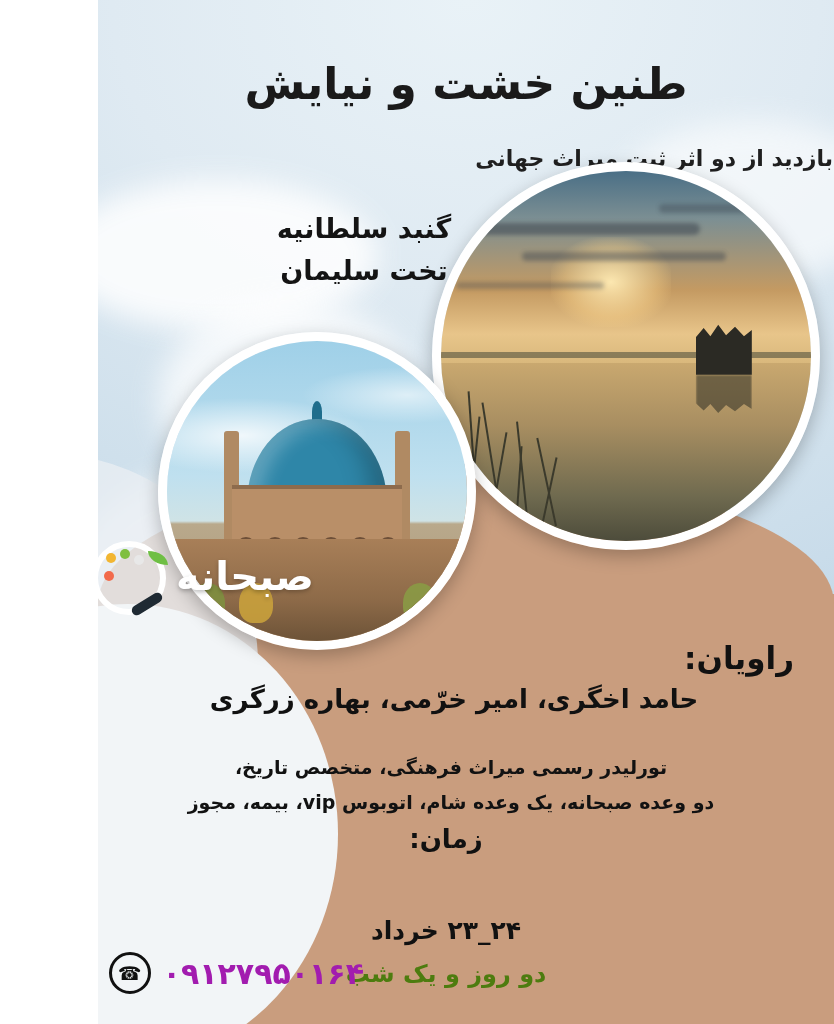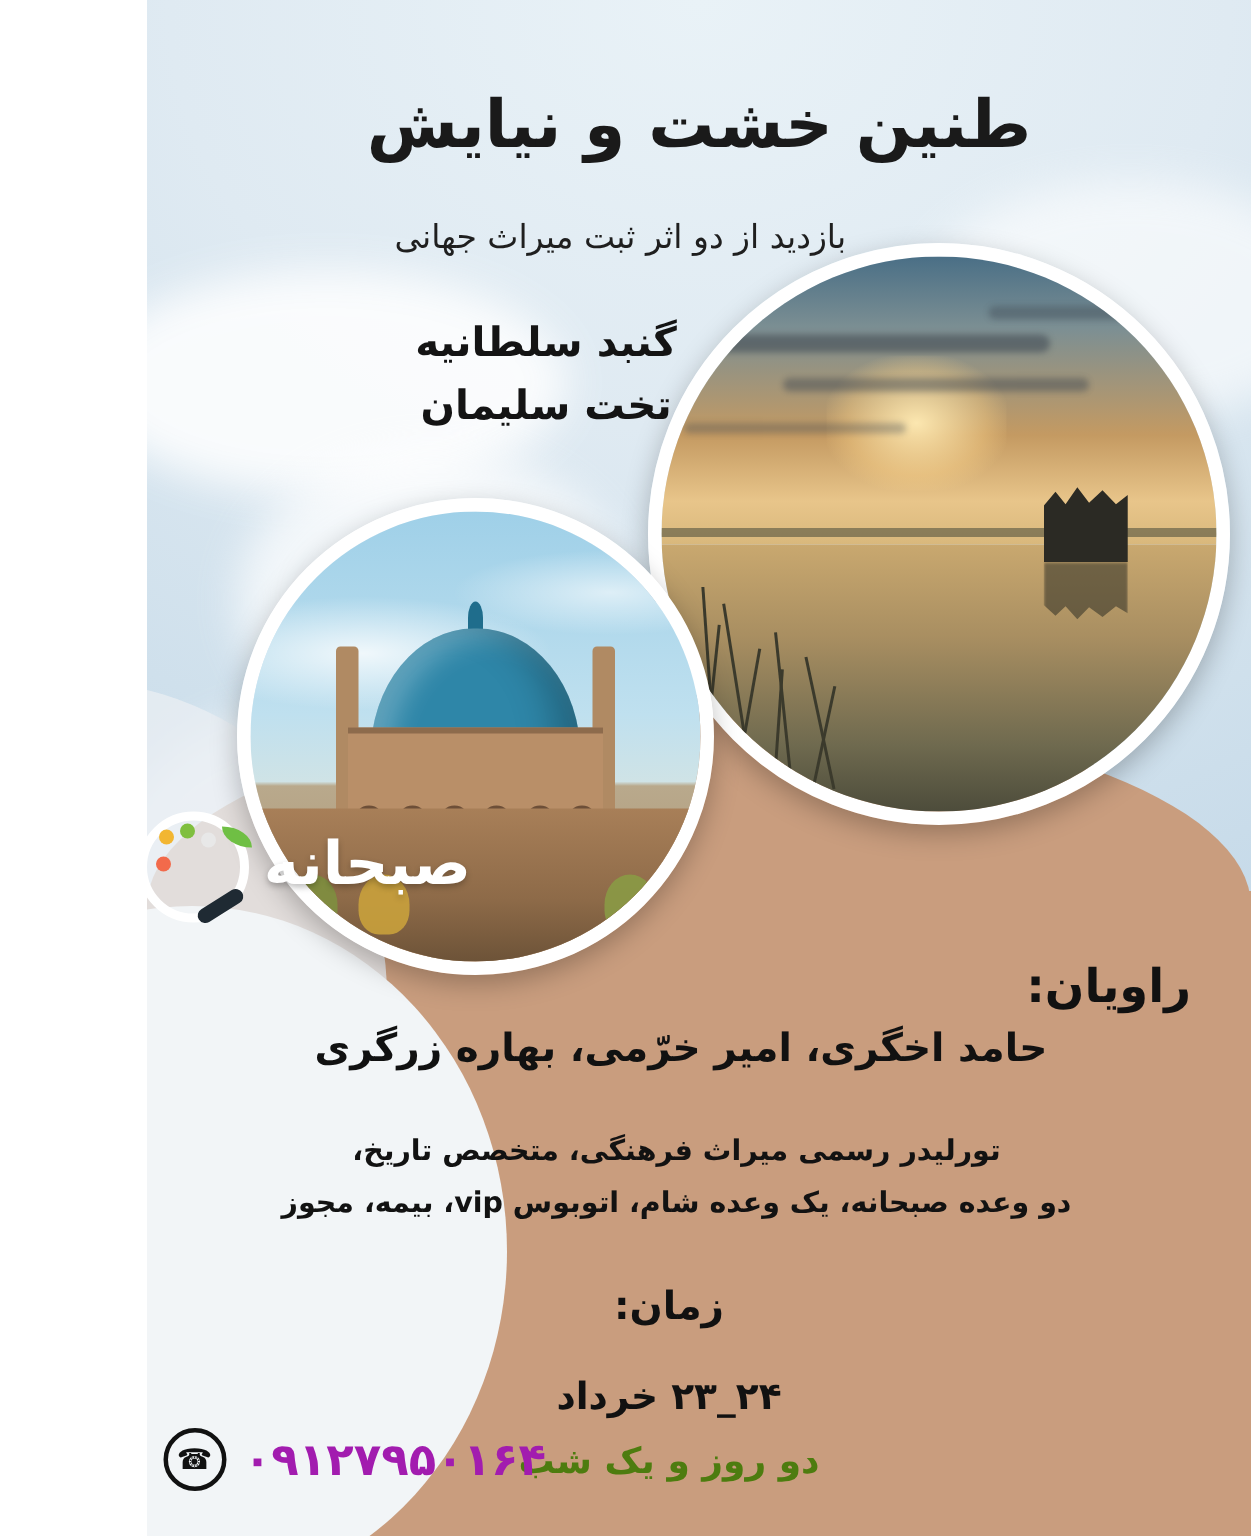--- a/index.html
+++ b/index.html
@@ -84,25 +84,25 @@
     text-align: center;
     font-size: 44px;
     font-weight: 700;
     color: #1a1a1a;
     letter-spacing: 0;
     line-height: 1.25;
   }
   .subtitle {
     position: absolute;
     top: 146px;
-    right: 11px;
+    right: 1px;
     width: 560px;
-    text-align: left;
+    text-align: right;
     font-size: 22px;
-    font-weight: 400;
+    font-weight: 700;
     color: #1f1f1f;
   }
   .venues {
     position: absolute;
     top: 208px;
     right: 340px;
     text-align: center;
     font-size: 27px;
     font-weight: 700;
     color: #141414;
@@ -250,21 +250,21 @@
   .narrators-names {
     position:absolute; top: 684px; right:0; left:0; text-align:center;
     font-size: 26px; font-weight:700; color:#111; padding-right: 24px;
   }
   .details {
     position:absolute; top: 750px; right: 0; left: 0;
     text-align:center; padding-right: 30px;
     font-size: 19px; font-weight:700; color:#121212; line-height: 1.85;
   }
   .time-label {
-    position:absolute; top: 856px; right:0; left:0; text-align:center;
+    position:absolute; top: 824px; right:0; left:0; text-align:center;
     padding-right: 40px;
     font-size: 26px; font-weight:700; color:#111;
   }
   .time-date {
     position:absolute; top: 916px; right:0; left:0; text-align:center;
     padding-right: 40px;
     font-size: 25px; font-weight:700; color:#111;
   }
   .time-duration {
     position:absolute; top: 960px; right:0; left:0; text-align:center;

